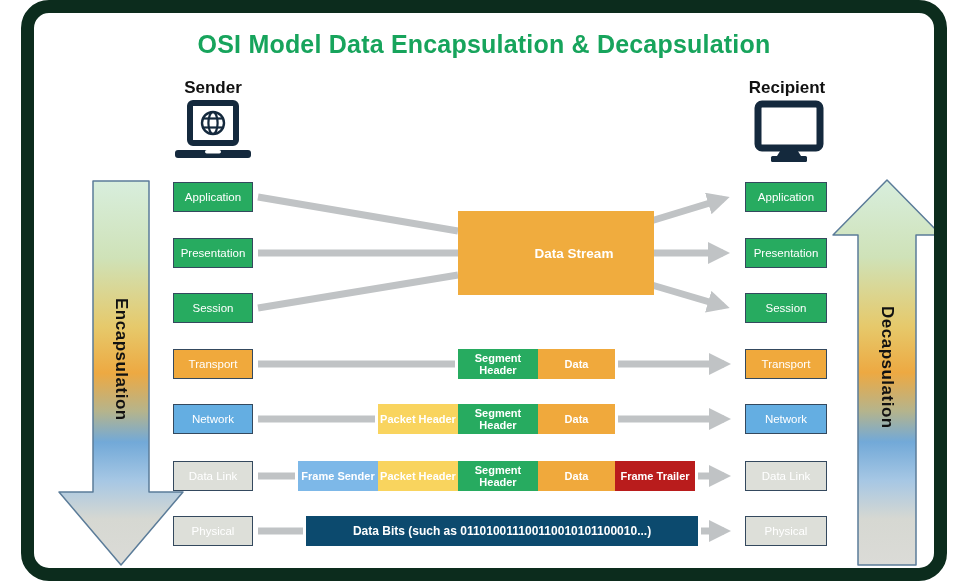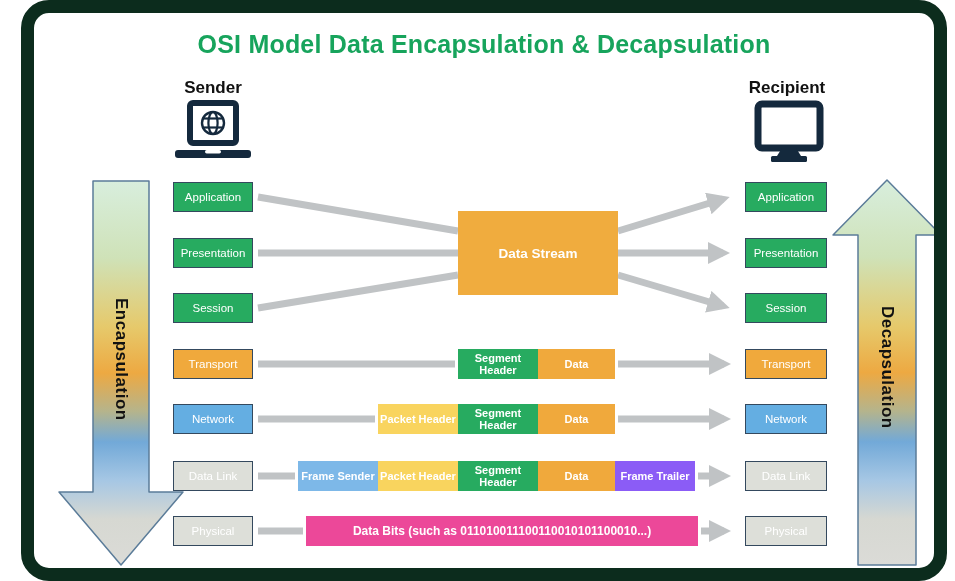--- a/index.html
+++ b/index.html
@@ -113,34 +113,34 @@
   <div class="layer-box" style="left: 152px; top: 516px; background: rgb(221, 223, 217);">Physical</div>
 
   <div class="layer-box right" style="left: 724px; top: 182px; background: rgb(39, 171, 96);">Application</div>
   <div class="layer-box right" style="left: 724px; top: 238px; background: rgb(39, 171, 96);">Presentation</div>
   <div class="layer-box right" style="left: 724px; top: 293px; background: rgb(39, 171, 96);">Session</div>
   <div class="layer-box right" style="left: 724px; top: 349px; background: rgb(240, 169, 60);">Transport</div>
   <div class="layer-box right" style="left: 724px; top: 404px; background: rgb(100, 174, 226);">Network</div>
   <div class="layer-box right" style="left: 724px; top: 461px; background: rgb(221, 223, 217);">Data Link</div>
   <div class="layer-box right" style="left: 724px; top: 516px; background: rgb(221, 223, 217);">Physical</div>
 
-  <div class="data-stream" style="background: rgb(240, 172, 62);">Data Stream</div>
+  <div class="data-stream" style="background: rgb(240, 172, 62); padding-left: 36px;">Data Stream</div>
 
   <div class="seg" style="left: 437px; top: 349px; width: 80px; background: rgb(39, 171, 96);">Segment Header</div>
   <div class="seg" style="left: 517px; top: 349px; width: 77px; background: rgb(240, 169, 60);">Data</div>
 
   <div class="seg" style="left: 357px; top: 404px; width: 80px; background: rgb(249, 212, 94);">Packet Header</div>
   <div class="seg" style="left: 437px; top: 404px; width: 80px; background: rgb(39, 171, 96);">Segment Header</div>
   <div class="seg" style="left: 517px; top: 404px; width: 77px; background: rgb(240, 169, 60);">Data</div>
 
   <div class="seg" style="left: 277px; top: 461px; width: 80px; background: rgb(125, 184, 232);">Frame Sender</div>
   <div class="seg" style="left: 357px; top: 461px; width: 80px; background: rgb(249, 212, 94);">Packet Header</div>
   <div class="seg" style="left: 437px; top: 461px; width: 80px; background: rgb(39, 171, 96);">Segment Header</div>
   <div class="seg" style="left: 517px; top: 461px; width: 77px; background: rgb(240, 169, 60);">Data</div>
-  <div class="seg" style="left: 594px; top: 461px; width: 80px; background: #8b5cf6;">Frame Trailer</div>
+  <div class="seg" style="left: 594px; top: 461px; width: 80px; background: #b91c1c;">Frame Trailer</div>
 
-  <div class="bits-bar" style="background: #ec4899;">Data Bits (such as 011010011100110010101100010...)</div>
+  <div class="bits-bar" style="background: #0c4a6e;">Data Bits (such as 011010011100110010101100010...)</div>
 
   <div class="vlabel" style="left:87px;top:283px;width:26px;height:152px;">Encapsulation</div>
   <div class="vlabel" style="left:853px;top:290px;width:26px;height:155px;">Decapsulation</div>
 
   <div class="frame"></div>
 </div>
 
 </body></html>

